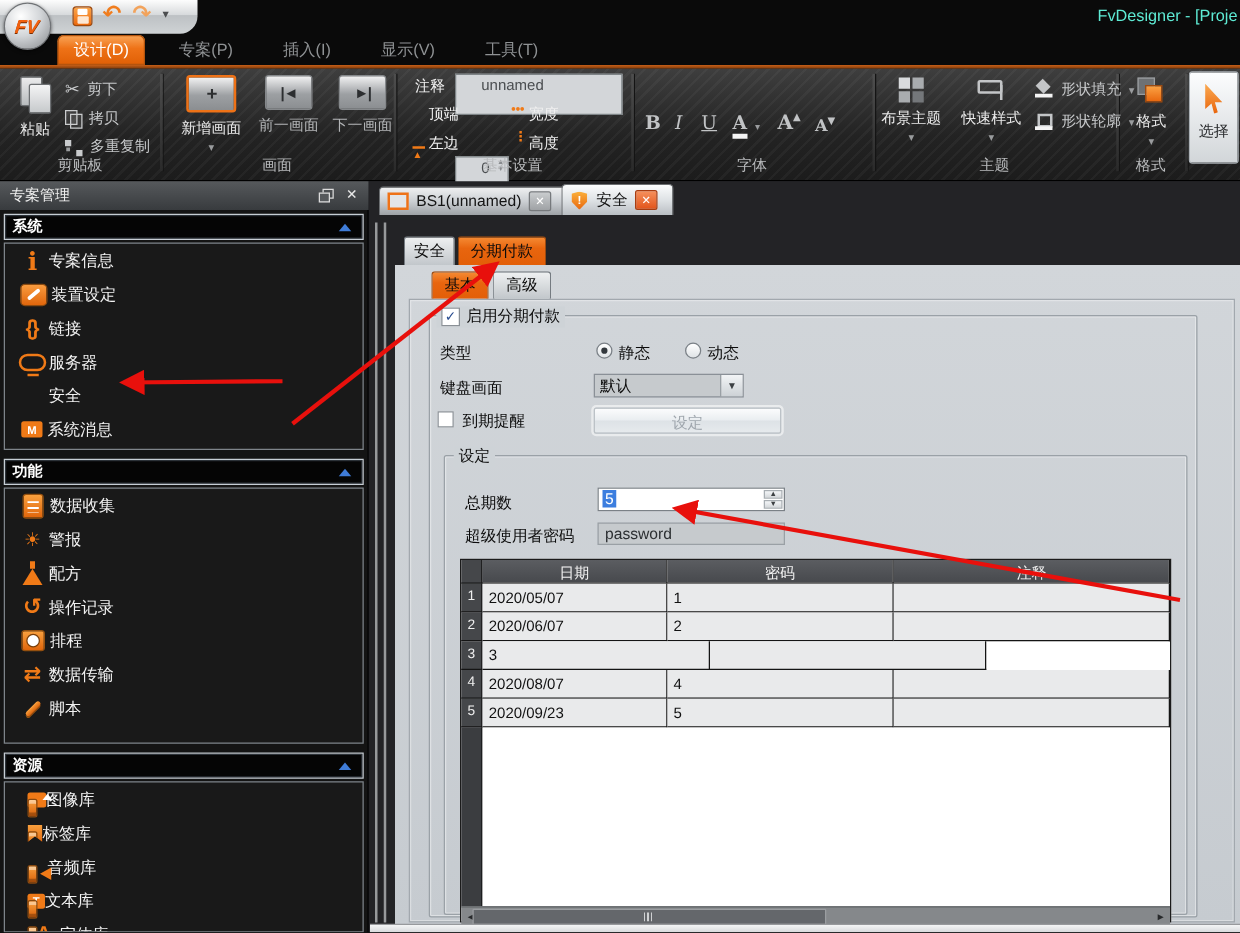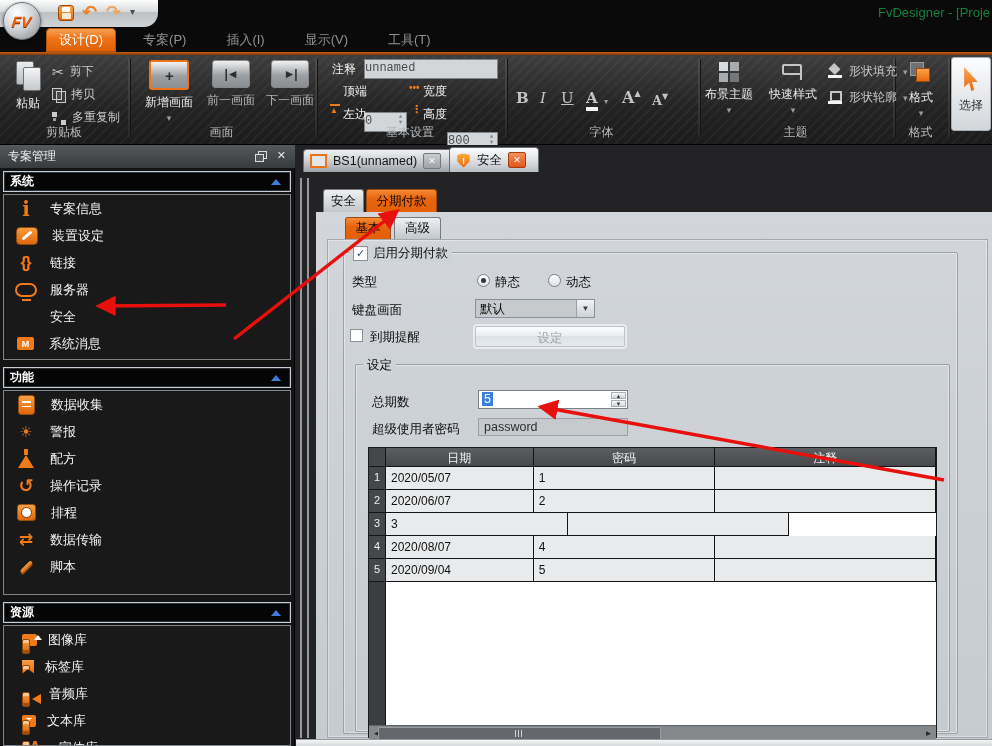--- a/index.html
+++ b/index.html
@@ -17,21 +17,21 @@
         box-shadow:0 1px 3px rgba(0,0,0,.6);}
   .logo span{font-weight:bold;font-style:italic;font-size:15px;color:#f2600e;
         text-shadow:0 1px 0 #7a2d00;transform:skewX(-6deg);}
   .sv{left:58px;top:5px;width:16px;height:16px;border-radius:3px;
       background:linear-gradient(#fca549,#ec6a0e);border:1px solid #9c4a10;}
   .sv:before{content:"";position:absolute;left:3px;top:1px;width:8px;height:5px;background:#fff;border-radius:1px;}
   .sv:after{content:"";position:absolute;left:3px;bottom:1px;width:9px;height:6px;background:#fde8d4;border-radius:1px;}
   .undo{left:82px;top:1px;font-size:18px;font-weight:bold;color:#f07d1e;}
   .redo{left:106px;top:1px;font-size:18px;font-weight:bold;color:#f2a35c;}
   .qmore{left:130px;top:6px;font-size:10px;color:#4c4e50;}
-  .wtitle{right:2px;top:5px;color:#15803d;font-size:13px;white-space:nowrap;}
+  .wtitle{right:2px;top:5px;color:#5eead4;font-size:13px;white-space:nowrap;}
   
   .rtabs{left:46px;top:28px;height:24px;display:flex;gap:14px;align-items:flex-end;}
   .rtab{height:24px;line-height:24px;padding:0 13px;font-size:13px;color:#8f9294;cursor:default;}
   .rtab.active{background:linear-gradient(#f9a659,#ee7217 45%,#e05f05);color:#fff;
        border-radius:5px 5px 0 0;box-shadow:0 0 0 1px #b4540e inset;}
   .rstrip{left:0;top:52px;width:992px;height:3px;background:linear-gradient(#c75f18,#7e3a0b);}
   
   .ribbon{left:0;top:55px;width:992px;height:90px;
      background:repeating-linear-gradient(135deg,rgba(255,255,255,.035) 0 2px,rgba(0,0,0,0) 2px 7px),
                 linear-gradient(#3e3e3e,#232323 60%,#1c1c1c);border-bottom:1px solid #000;}
@@ -55,21 +55,21 @@
   .multiicon{position:relative;width:14px;height:14px;}
   .multiicon:before{content:"";position:absolute;left:0;top:1px;width:5px;height:5px;background:#c9cbcd;}
   .multiicon:after{content:"";position:absolute;right:0;bottom:0;width:5px;height:5px;background:#c9cbcd;
       box-shadow:-9px -3px 0 -1px #9a9c9e;}
   .scrbox{width:36px;height:26px;border-radius:3px;display:flex;align-items:center;justify-content:center;
       background:linear-gradient(#f2f2f3,#9da0a3 55%,#8b8e91);border:1px solid #85888b;
       font-size:12px;font-weight:bold;color:#2c2e30;letter-spacing:-1px;}
   .scrbox.newb{border:2px solid #ee7217;font-size:15px;}
   .downarrow{font-size:9px;color:#9a9c9e;line-height:6px;}
   .minifield{background:#d3d6d9;border:1px solid #7e8487;font-size:12px;color:#4a4d50;
-      padding:1px 0 0 0;height:20px;position:relative;font-family:Liberation Mono, monospace;}
+      padding:1px 0 0 20px;height:33px;position:relative;}
   .minifield .spn{position:absolute;right:1px;top:1px;width:9px;height:13px;display:flex;flex-direction:column;
       align-items:center;justify-content:space-between;font-size:6px;color:#898c8f;line-height:6px;}
   .rlbl{font-size:12px;color:#f0f0f0;}
   .orangeglyph{color:#f07a17;font-weight:bold;}
   .topic{width:10px;height:11px;border-top:2px solid #f07a17;position:relative;}
   .topic:after{content:"▲";position:absolute;left:0;top:0;font-size:8px;color:#f07a17;}
   .leftic{width:11px;height:10px;border-left:2px solid #f07a17;position:relative;}
   .leftic:after{content:"◀";position:absolute;left:0;top:-1px;font-size:8px;color:#f07a17;}
   .whitebox{background:#fff;border:1px solid #8a9096;height:18px;position:relative;}
   .whitebox .dd{position:absolute;right:0;top:0;width:16px;height:100%;border-left:1px solid #aab0b5;
@@ -103,21 +103,21 @@
   .dockic{right:28px;top:6px;width:11px;height:10px;}
   .dockic:before{content:"";position:absolute;left:3px;top:0;width:7px;height:6px;border:1px solid #dcdcdc;}
   .dockic:after{content:"";position:absolute;left:0;top:3px;width:7px;height:6px;border:1px solid #dcdcdc;background:#56595c;}
   .sbclose{right:8px;top:4px;color:#e8e8e8;font-size:11px;font-weight:bold;}
   .shead{left:3px;width:288px;height:21px;background:#050505;border:1px solid #c6cdd4;
       color:#fff;font-weight:bold;font-size:12px;line-height:19px;padding-left:6px;
       box-shadow:0 0 0 1px #2c3238 inset;}
   .chev{position:absolute;right:9px;top:7px;width:0;height:0;
       border-left:5px solid transparent;border-right:5px solid transparent;border-bottom:6px solid #3f7cd8;}
   .slist{left:3px;width:288px;background:#191919;border:1px solid #7e848a;overflow:hidden;}
-  .side-item{height:27px;display:flex;align-items:center;padding-left:9px;gap:11px;}
+  .side-item{height:27px;display:flex;align-items:center;padding-left:9px;}
   .slabel{color:#f2f2f2;font-size:13px;}
   .sicon{position:relative;width:26px;height:24px;display:flex;align-items:center;justify-content:center;flex:0 0 26px;}
   .ic-project-info:before{content:"i";font-family:"DejaVu Serif",serif;font-weight:bold;font-size:20px;color:#f07a17;}
   .ic-device-settings{background:linear-gradient(#f99b3e,#e0660c);border-radius:4px;width:20px;height:16px;
       border:1px solid #8a4a10;flex:0 0 20px;margin:0 3px;}
   .ic-device-settings:before{content:"";position:absolute;left:4px;top:6px;width:12px;height:3px;background:#fff;
       border-radius:2px;transform:rotate(-40deg);}
   .ic-link:before{content:"{";font-weight:900;font-size:17px;color:#f07a17;}
   .ic-link:after{content:"}";font-weight:900;font-size:17px;color:#f07a17;margin-left:-2px;}
   .ic-server{}
@@ -547,21 +547,21 @@
           <div class="td" style="width: 221px;"></div>
         </div>
         <div class="gr">
           <div class="td tn">4</div>
           <div class="td" style="width: 148px;">2020/08/07</div>
           <div class="td" style="width: 182px;">4</div>
           <div class="td" style="width: 221px;"></div>
         </div>
         <div class="gr">
           <div class="td tn">5</div>
-          <div class="td" style="width: 148px;">2020/09/04</div>
+          <div class="td" style="width: 148px;">2020/09/23</div>
           <div class="td" style="width: 182px;">5</div>
           <div class="td" style="width: 221px;"></div>
         </div>
       </div>
     <div class="filler">
         <div class="dk"></div>
         <div class="wh"></div>
       </div>
     <div class="hscroll">
       <span class="harrow" style="left:0">◄</span>

